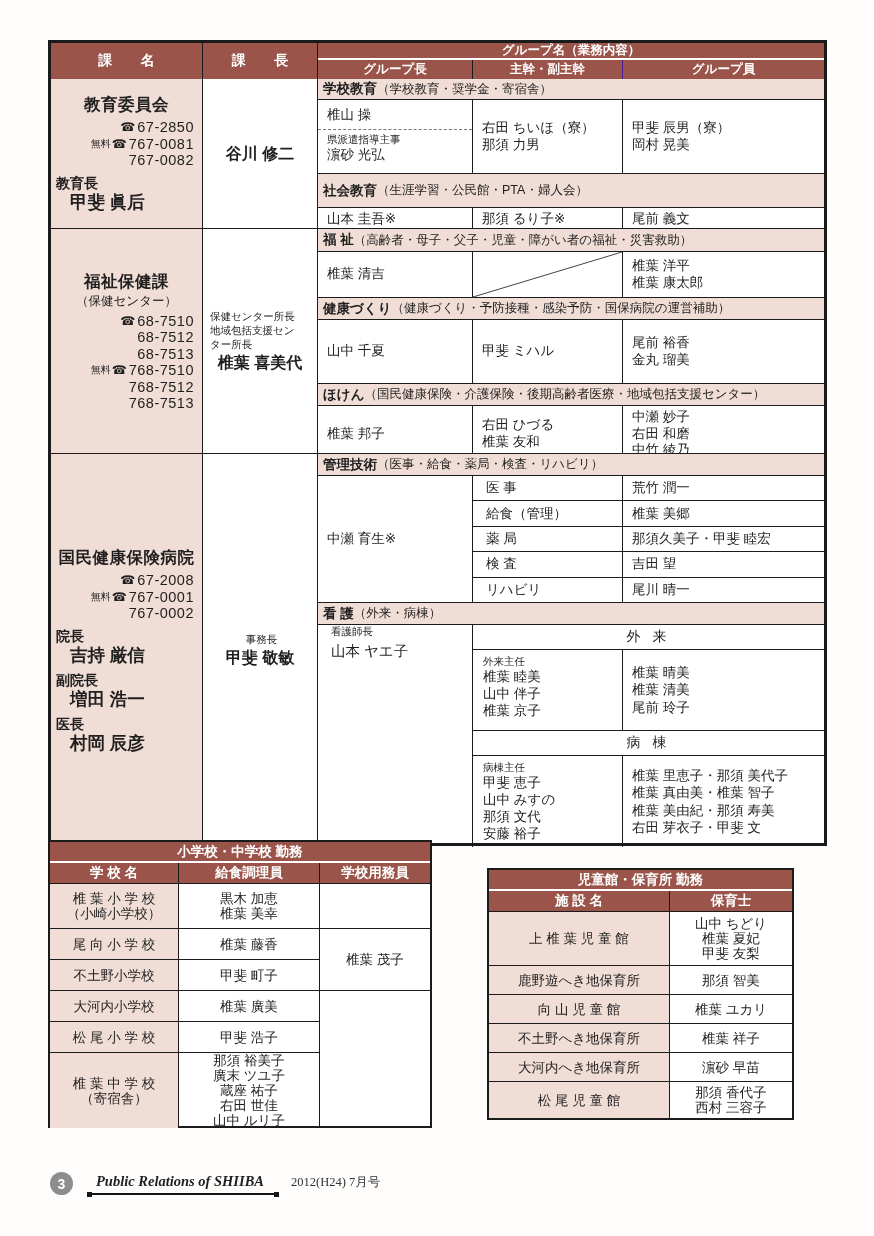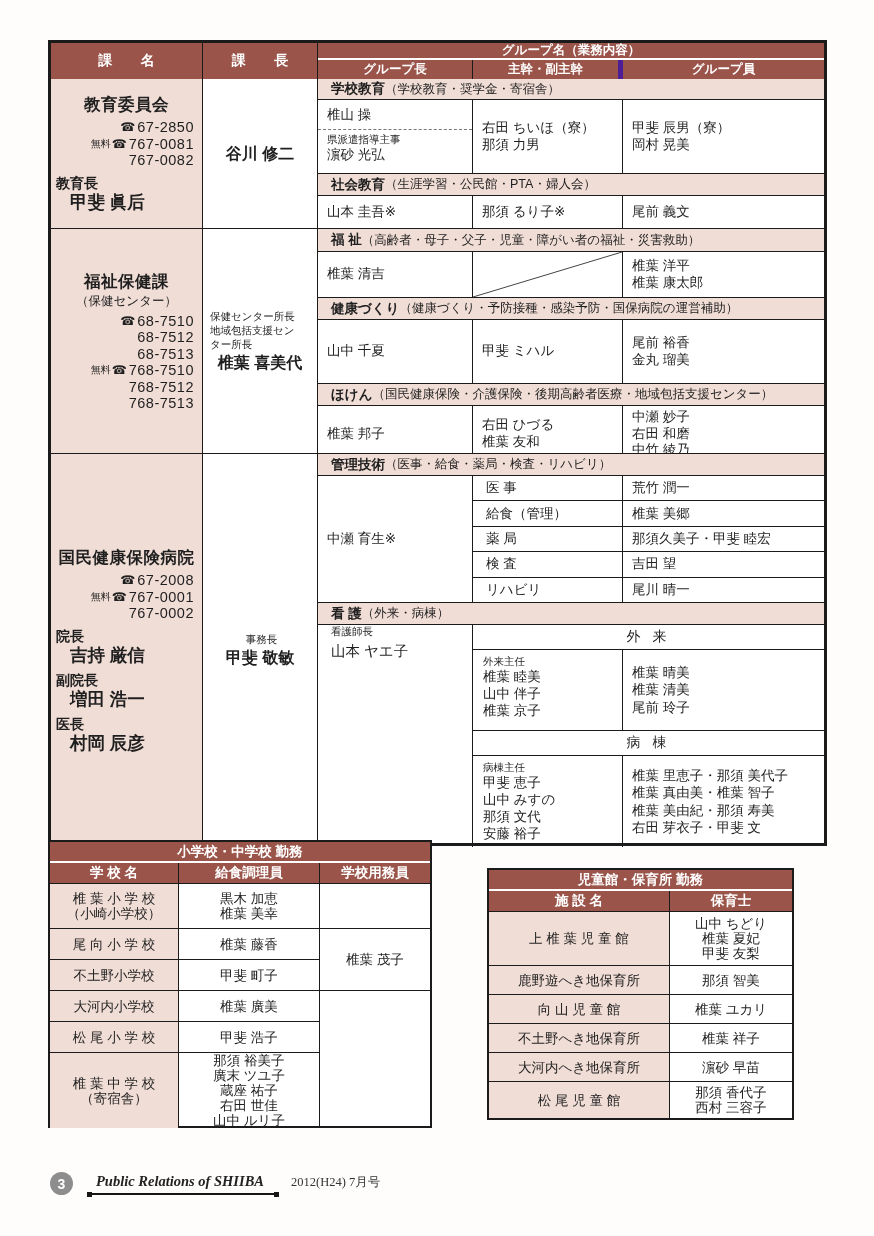--- a/index.html
+++ b/index.html
@@ -21,21 +21,21 @@
   }
   .mt-header { display: flex; height: 36px; background: #9a544a; color: #fff; flex: none; }
   .hc { display: flex; align-items: center; justify-content: center; font-weight: bold; font-size: 14px; font-family: Liberation Mono, monospace; }
   .hc1 { width: 152px; border-right: 1px solid #1b1b1b; letter-spacing: 10px; padding-left: 10px; }
   .hc2 { width: 115px; border-right: 1px solid #1b1b1b; letter-spacing: 10px; padding-left: 10px; }
   .hright { flex: 1; display: flex; flex-direction: column; }
   .hgroup { height: 17px; border-bottom: 2px solid #fff; display: flex; align-items: center; justify-content: center; font-weight: bold; font-size: 12.5px; }
   .hsub { flex: 1; display: flex; }
   .hsub > div { display: flex; align-items: center; justify-content: center; font-weight: bold; font-size: 12.5px; }
   .hs3 { width: 155px; border-right: 1px solid #1b1b1b; }
-  .hs4 { width: 150px; border-right: 5px solid #4c1d95; }
+  .hs4 { width: 150px; border-right: 1px solid #4c1d95; }
   .hs5 { flex: 1; }
 
   .sec { display: flex; border-bottom: 1px solid #1b1b1b; flex: none; }
   .sec1 { height: 150px; }
   .sec2 { height: 225px; }
   .sec3 { flex: 1; border-bottom: none; }
 
   .sc1 { width: 152px; border-right: 1px solid #1b1b1b; background: #f0ddd6;
          display: flex; flex-direction: column; justify-content: center; padding: 4px 3px; }
   .sec-title { font-weight: bold; font-size: 16.5px; text-align: center; letter-spacing: 0.5px; }
@@ -49,21 +49,21 @@
   .off-title { font-weight: bold; font-size: 14px; text-align: left; padding-left: 2px; line-height: 17px; }
   .off-name { font-weight: bold; font-size: 17.5px; padding-left: 16px; line-height: 21px; }
 
   .sc2 { width: 115px; border-right: 1px solid #1b1b1b; background: #fff;
          display: flex; flex-direction: column; justify-content: center; align-items: center; padding: 2px 4px; }
   .chief-titles { font-size: 10.5px; line-height: 14px; align-self: flex-start; padding-left: 3px; }
   .chief-name { font-weight: bold; font-size: 16px; margin-top: 2px; white-space: nowrap; }
 
   .sgroups { flex: 1; display: flex; flex-direction: column; }
   .ghead { background: #f0ddd6; border-bottom: 1px solid #1b1b1b; display: flex; align-items: center;
-           padding: 0 13px; flex: none; overflow: hidden; white-space: nowrap; }
+           padding: 0 5px; flex: none; overflow: hidden; white-space: nowrap; }
   .ghead b { font-size: 13.5px; }
   .ghead span { font-size: 12.5px; }
   .grow { display: flex; border-bottom: 1px solid #1b1b1b; flex: none; }
   .grow.last { border-bottom: none; flex: 1; }
   .gc3 { width: 155px; border-right: 1px solid #1b1b1b; }
   .gc4 { width: 150px; border-right: 1px solid #1b1b1b; }
   .gc5 { flex: 1; }
   .vc { display: flex; flex-direction: column; justify-content: center; padding: 3px 9px;
         font-size: 13.5px; line-height: 16.5px; white-space: pre-line; }
   .split { display: flex; flex-direction: column; }
@@ -181,21 +181,21 @@
           <div class="split-bottom">
             <div class="tiny">県派遣指導主事</div>
             <div class="split-name">濵砂 光弘</div>
           </div>
         </div>
         <div class="gc4 vc">右田 ちいほ（寮）
 那須 力男</div>
         <div class="gc5 vc">甲斐 辰男（寮）
 岡村 晃美</div>
       </div>
-      <div class="ghead" style="height:22px;text-align:right;">
+      <div class="ghead" style="height:34px;text-align:right;">
         <b>社会教育</b>
         <span>（生涯学習・公民館・PTA・婦人会）</span>
       </div>
       <div class="grow last">
         <div class="gc3 vc">山本 圭吾※</div>
         <div class="gc4 vc">那須 るり子※</div>
         <div class="gc5 vc">尾前 義文</div>
       </div>
     </div>
   </div>

